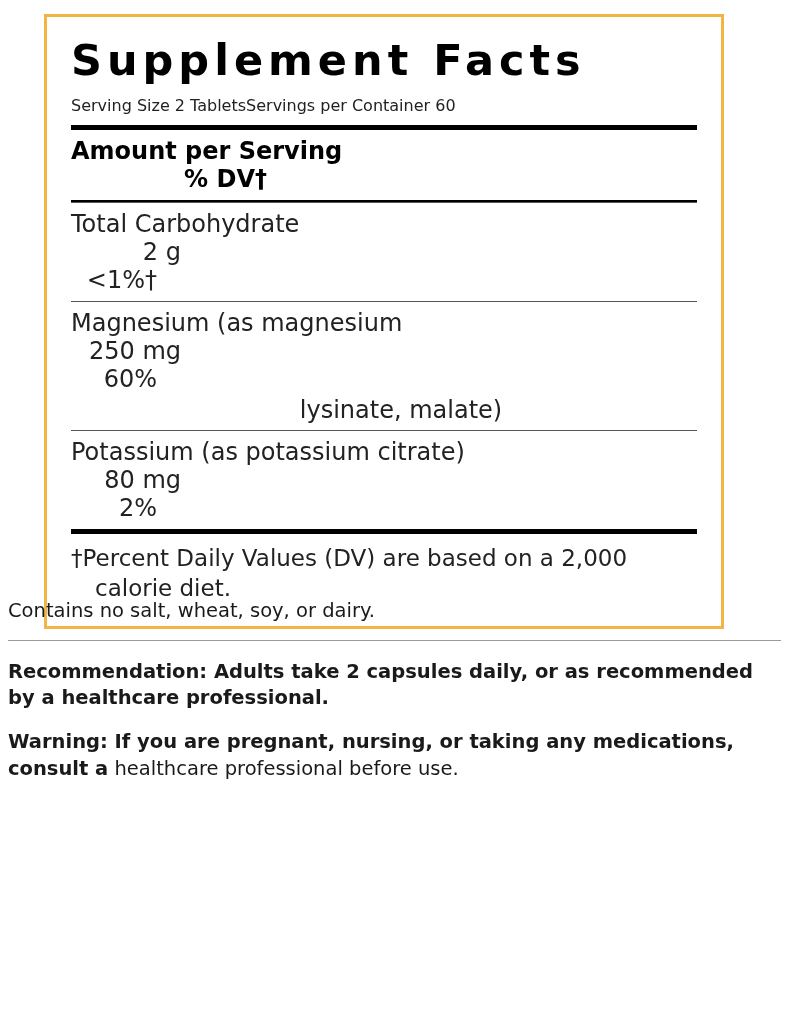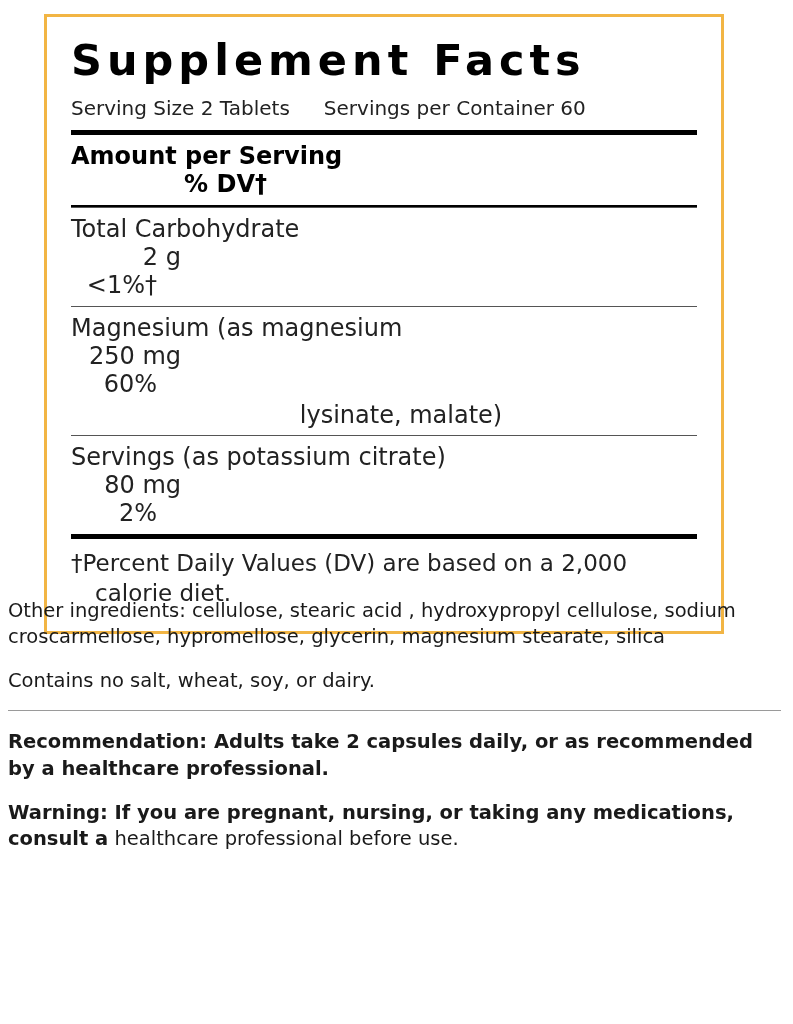--- a/index.html
+++ b/index.html
@@ -40,25 +40,24 @@
     font-size: 43px;
     font-weight: 700;
     letter-spacing: 5px;
     line-height: 1.1;
     color: #000;
     white-space: nowrap;
     margin: 6px 0 2px 0;
   }
 
   .sf-serving {
-    font-size: 20px;
+    font-size: 16px;
     color: #222;
     display: flex;
     justify-content: flex-start;
-    gap: 34px;
     padding: 10px 0 10px 0;
     white-space: nowrap;
   }
 
   .rule-thick {
     border-top: 5px solid #000;
     margin: 0;
   }
   .rule-thin {
     border-top: 1.5px solid #555;
@@ -182,37 +181,36 @@
     <div class="sf-row">
       <span class="nm">Magnesium (as magnesium</span>
       <span class="amt">250 mg</span>
       <span class="dv">60%</span>
     </div>
     <div class="sf-sub">lysinate, malate)</div>
 
     <div class="rule-thin"></div>
 
     <div class="sf-row">
-      <span class="nm">Servings (as potassium citrate)</span>
+      <span class="nm">Potassium (as potassium citrate)</span>
       <span class="amt">80 mg</span>
       <span class="dv">2%</span>
     </div>
 
     <div class="rule-thick"></div>
 
     <div class="sf-foot">
       <span>†Percent Daily Values (DV) are based on a 2,000</span>
       <span class="indent">calorie diet.</span>
     </div>
 
   </div>
 
   <div class="body-text">
 
-    <p class="para">Other ingredients: cellulose, stearic acid , hydroxypropyl cellulose, sodium croscarmellose, hypromellose, glycerin, magnesium stearate, silica</p>
 
     <p class="para tight">Contains no salt, wheat, soy, or dairy.</p>
 
     <div class="divider"></div>
 
     <p class="para">
       <b>Recommendation: Adults take 2 capsules daily, or as recommended by a healthcare professional.</b>
     </p>
 
     <p class="para">

